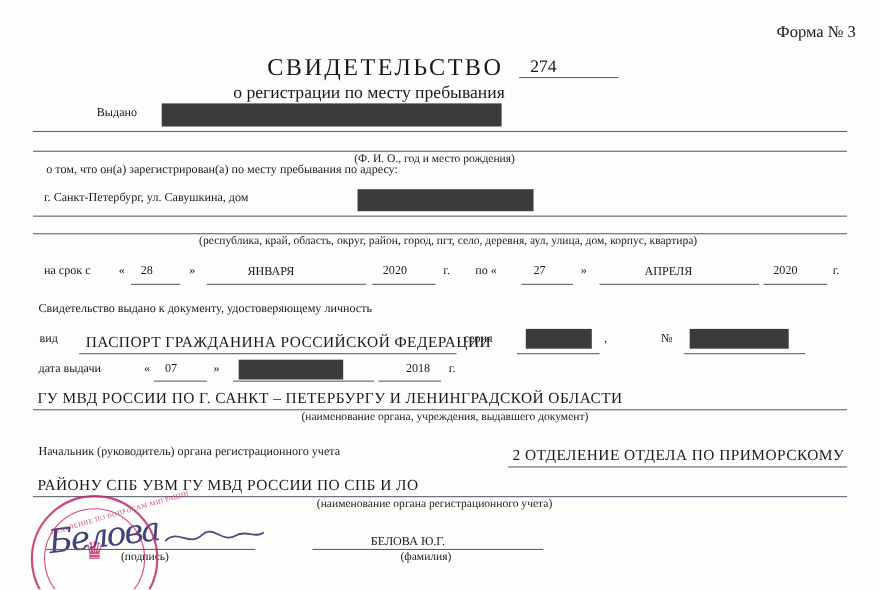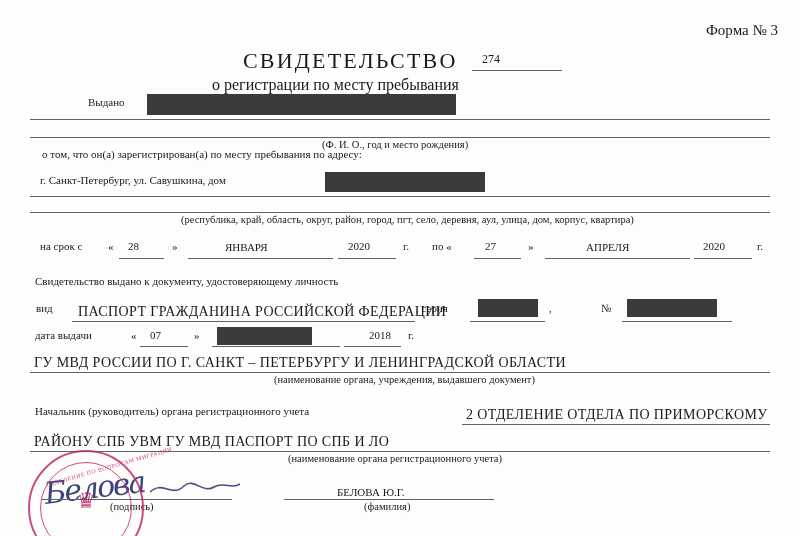--- a/index.html
+++ b/index.html
@@ -40,21 +40,21 @@
   .title-main {
     top: 48px;
     left: 243px;
     font-size: 22px;
     letter-spacing: 2.2px;
     font-family: "Liberation Serif", serif;
   }
   .title-num {
     top: 52px;
     left: 482px;
-    font-size: 12px;
+    font-size: 16px;
     font-family: "Liberation Serif", serif;
   }
   .title-sub {
     top: 76px;
     left: 212px;
     font-size: 16px;
   }
   .lbl {
     font-size: 11px;
   }
@@ -195,21 +195,21 @@
   <div class="line" style="left:344px; top:346px; width:57px;"></div>
   <div class="txt lbl" style="left:408px; top:329px;">г.</div>
 
   <div class="txt caps" style="left:34px; top:355px;">ГУ  МВД  РОССИИ  ПО  Г. САНКТ – ПЕТЕРБУРГУ  И  ЛЕНИНГРАДСКОЙ ОБЛАСТИ</div>
   <div class="line" style="left:30px; top:372px; width:740px;"></div>
   <div class="txt small-hint" style="left:274px; top:374px;">(наименование органа, учреждения, выдавшего документ)</div>
 
   <div class="txt lbl" style="left:35px; top:405px;">Начальник (руководитель) органа регистрационного учета</div>
   <div class="txt caps" style="left:466px; top:407px;">2 ОТДЕЛЕНИЕ ОТДЕЛА  ПО ПРИМОРСКОМУ</div>
   <div class="line" style="left:462px; top:424px; width:308px;"></div>
-  <div class="txt caps" style="left:34px; top:434px;">РАЙОНУ СПБ УВМ  ГУ  МВД ПАСПОРТ  ПО СПБ  И  ЛО</div>
+  <div class="txt caps" style="left:34px; top:434px;">РАЙОНУ СПБ УВМ  ГУ  МВД РОССИИ  ПО СПБ  И  ЛО</div>
   <div class="line" style="left:30px; top:451px; width:740px;"></div>
   <div class="txt small-hint" style="left:288px; top:453px;">(наименование органа регистрационного учета)</div>
 
   <div class="signature">Белова</div>
   <svg class="sig-squiggle" viewBox="0 0 90 20">
     <path d="M0,14 C12,2 22,20 34,8 C44,-1 52,16 64,9 C74,3 82,12 90,6" fill="none" stroke="#2a2f6b" stroke-width="1.6" opacity="0.85"></path>
   </svg>
   <div class="line" style="left:42px; top:499px; width:190px;"></div>
   <div class="txt small-hint" style="left:110px; top:501px;">(подпись)</div>
 

